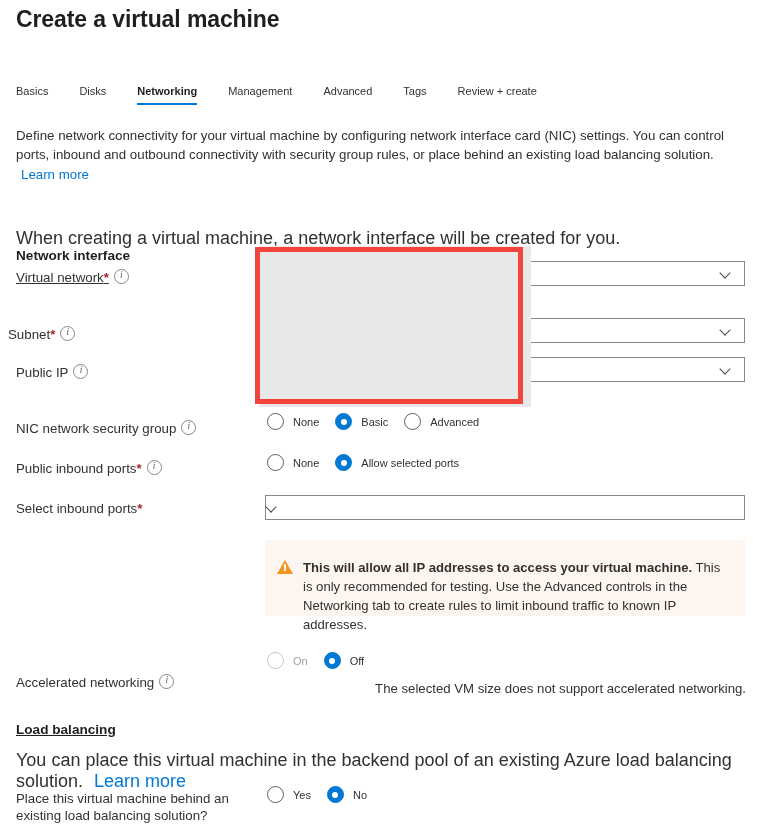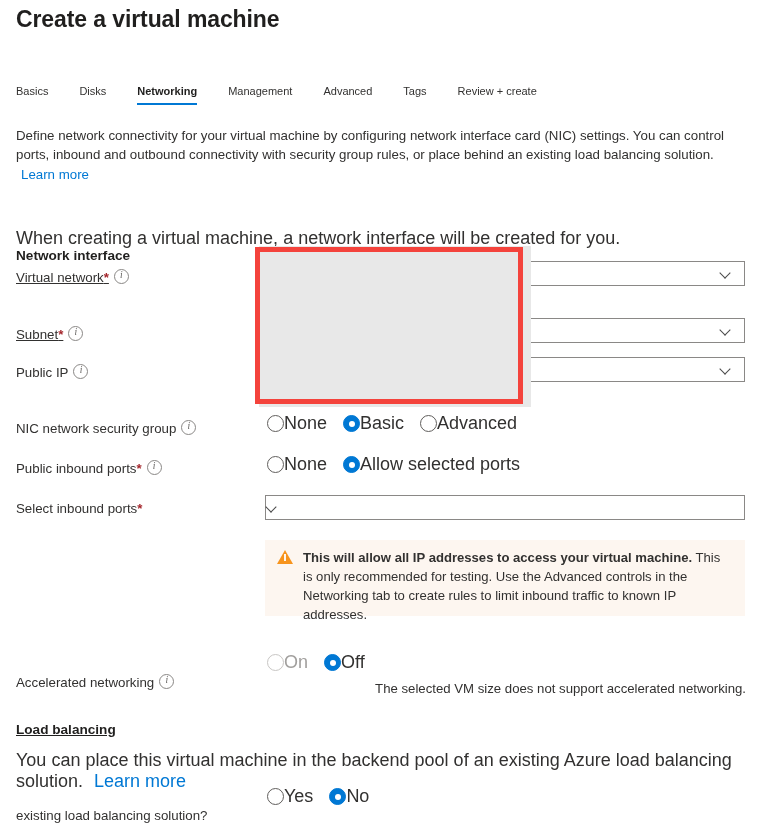--- a/index.html
+++ b/index.html
@@ -208,35 +208,35 @@
     width: 6px;
     height: 6px;
     margin: -3px 0 0 -3px;
     border-radius: 50%;
     background: #ffffff;
   }
   .radio.disabled {
     border-color: #c8c6c4;
   }
   .radio-label {
-    font-size: 18px;
-    color: #323130;
-    margin-left: 0;
+    font-size: 11px;
+    color: #323130;
+    margin-left: 9px;
     white-space: nowrap;
   }
   .radio-label.dim {
     color: #a19f9d;
   }
 
   
   .warn-box {
     position: absolute;
     background: #fdf6f0;
     box-sizing: border-box;
-    padding: 8px 14px 14px 12px;
+    padding: 18px 14px 14px 12px;
     display: flex;
   }
   .warn-tri {
     width: 0;
     height: 0;
     border-left: 8px solid transparent;
     border-right: 8px solid transparent;
     border-bottom: 14px solid #f7941d;
     position: relative;
     flex: none;
@@ -305,21 +305,21 @@
 
 <div class="flabel" style="left:16px; top:267px;text-decoration:underline;">
   <span>Virtual network</span><span class="req">*</span><span class="info-icon"></span>
 </div>
 <div class="dropdown" style="left:265px; top:261px; width:480px;">
   <span class="val">(new) virutalmachine10_group-vnet</span>
   <span class="chev"></span>
 </div>
 <div class="create-new" style="left:266px; top:289px;">Create new</div>
 
-<div class="flabel" style="left:16px; top:324px;text-decoration:underline;">
+<div class="flabel" style="left:8px; top:324px;">
   <span>Subnet</span><span class="req">*</span><span class="info-icon"></span>
 </div>
 <div class="dropdown" style="left:265px; top:318px; width:480px;">
   <span class="val">(new) default (10.1.0.0/24)</span>
   <span class="chev"></span>
 </div>
 
 <div class="flabel" style="left:16px; top:362px;">
   <span>Public IP</span><span class="info-icon"></span>
 </div>
@@ -391,21 +391,21 @@
 </div>
 <div class="note-right" style="left:265px; top:681px; width:481px;">The selected VM size does not support accelerated networking.</div>
 
 <div class="section-head" style="left:16px; top:722px;text-decoration:underline;">Load balancing</div>
 <div class="section-sub" style="left:16px; top:750px;">
   <span>You can place this virtual machine in the backend pool of an existing Azure load balancing solution.</span>
   <span class="link" style="margin-left:6px;">Learn more</span>
 </div>
 
 <div class="flabel" style="left:16px; top:790px; width:240px;">
-  <br>
+  <span>Place this virtual machine behind an</span><br>
   <span>existing load balancing solution?</span>
 </div>
 <div class="radio-group" style="left:267px; top:786px;">
   <div class="radio-opt">
     <span class="radio"></span>
     <span class="radio-label">Yes</span>
   </div>
   <div class="radio-opt">
     <span class="radio on"></span>
     <span class="radio-label">No</span>

